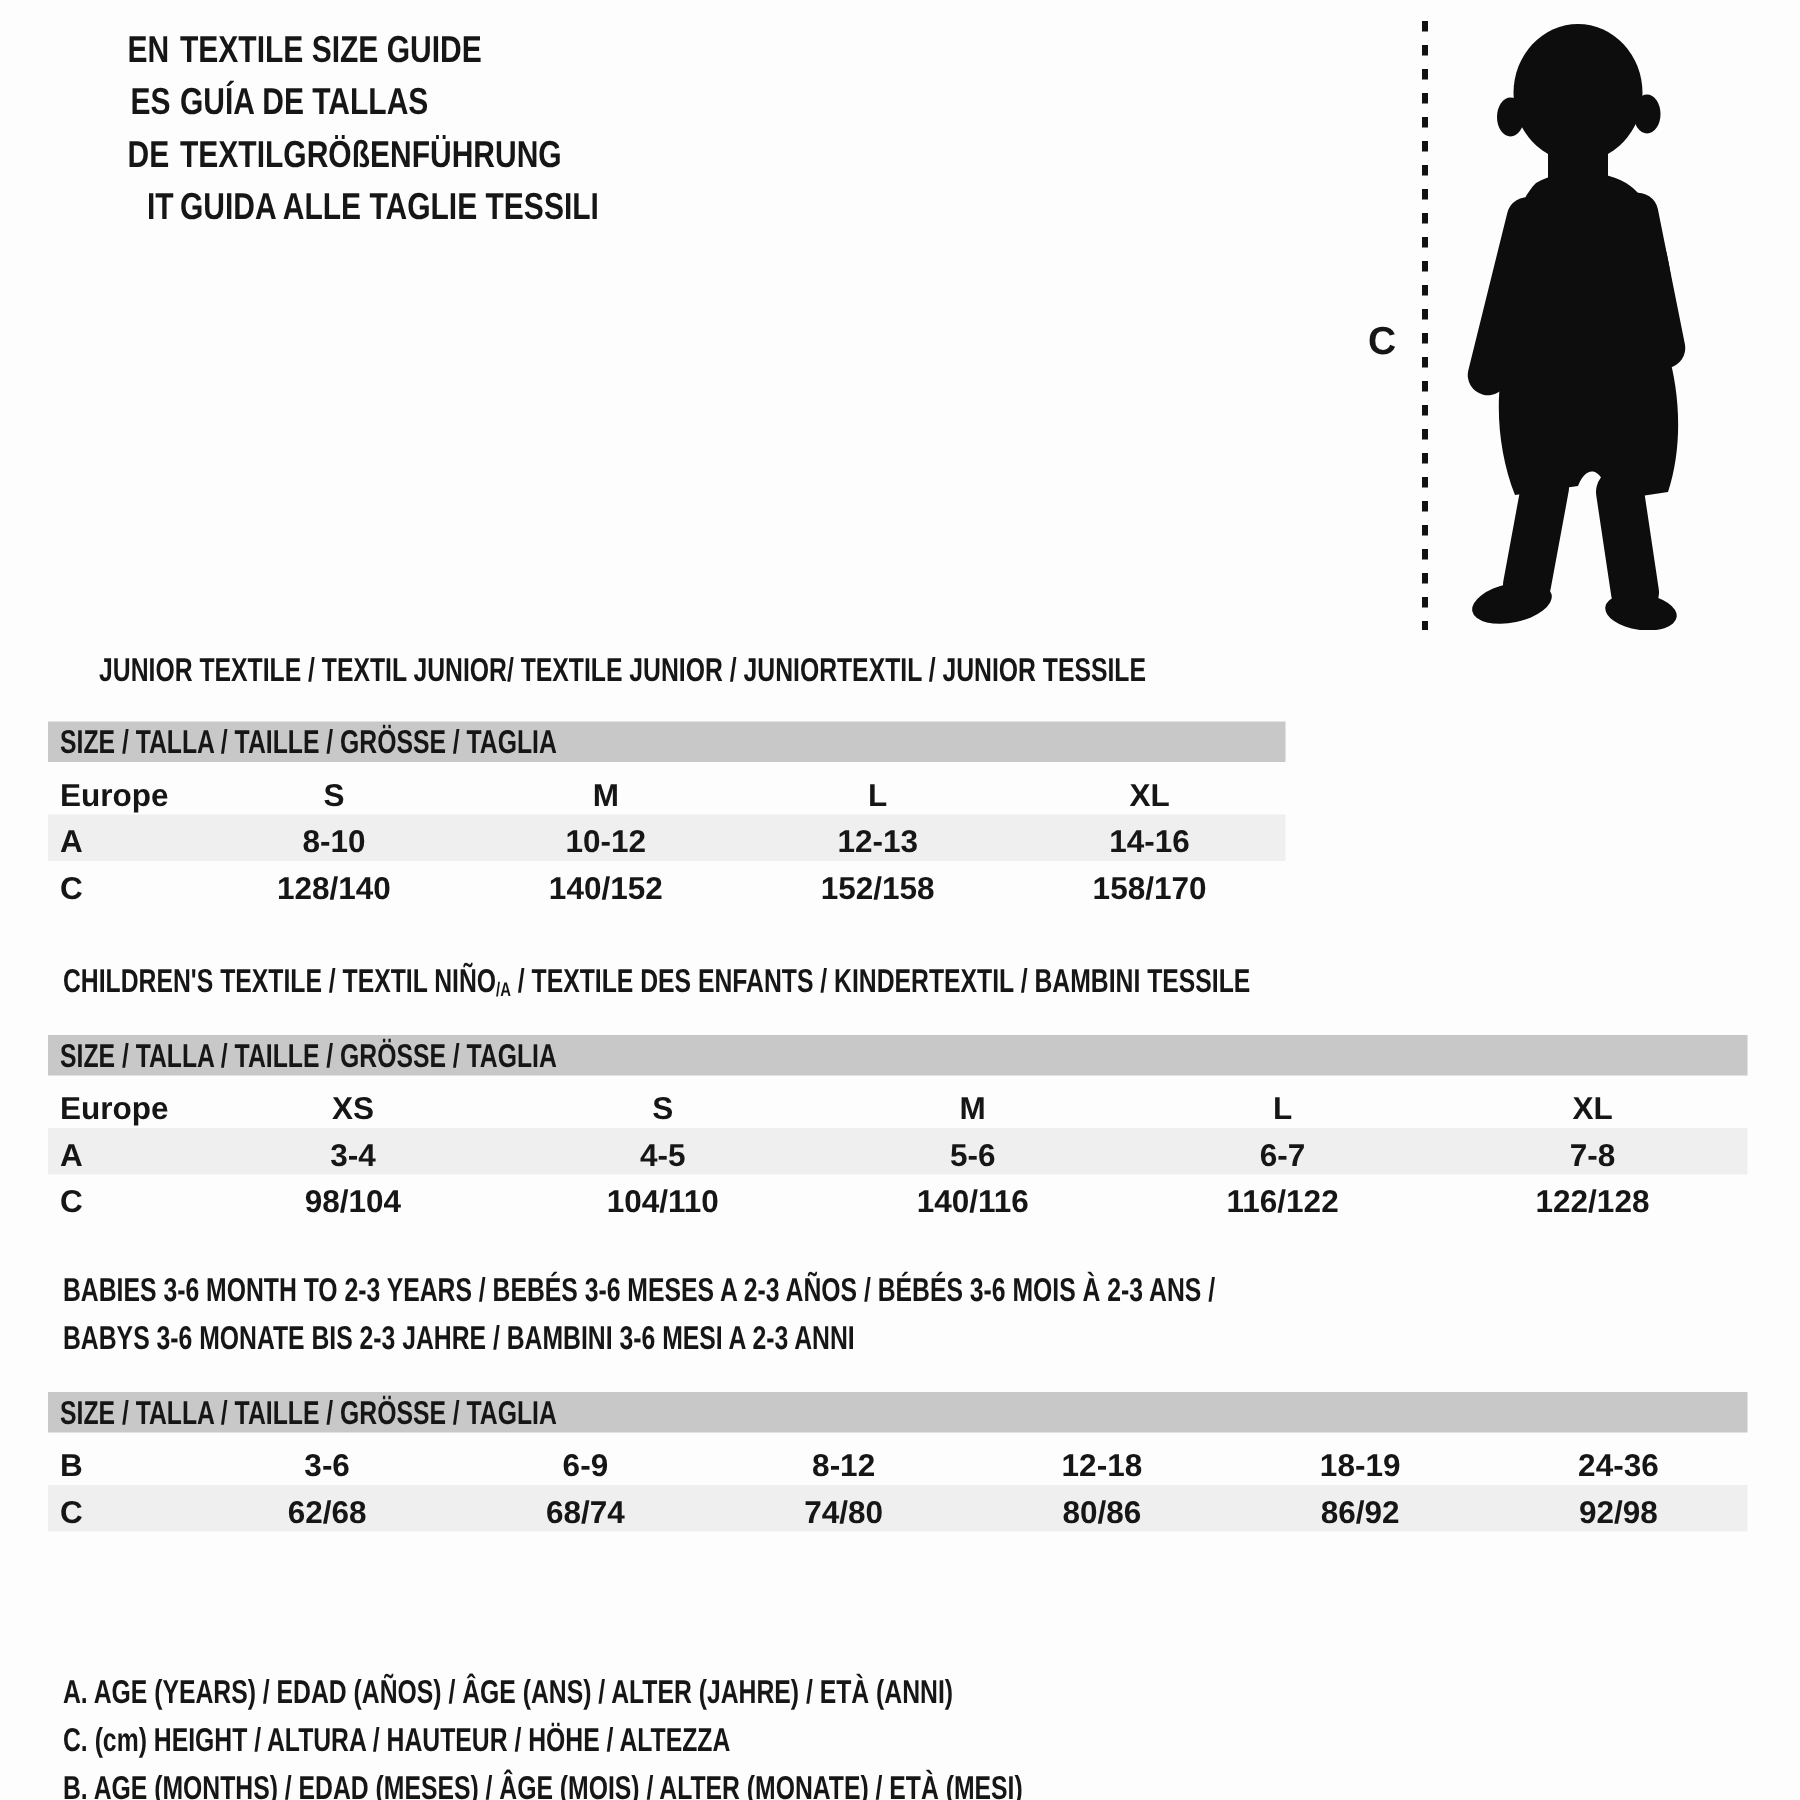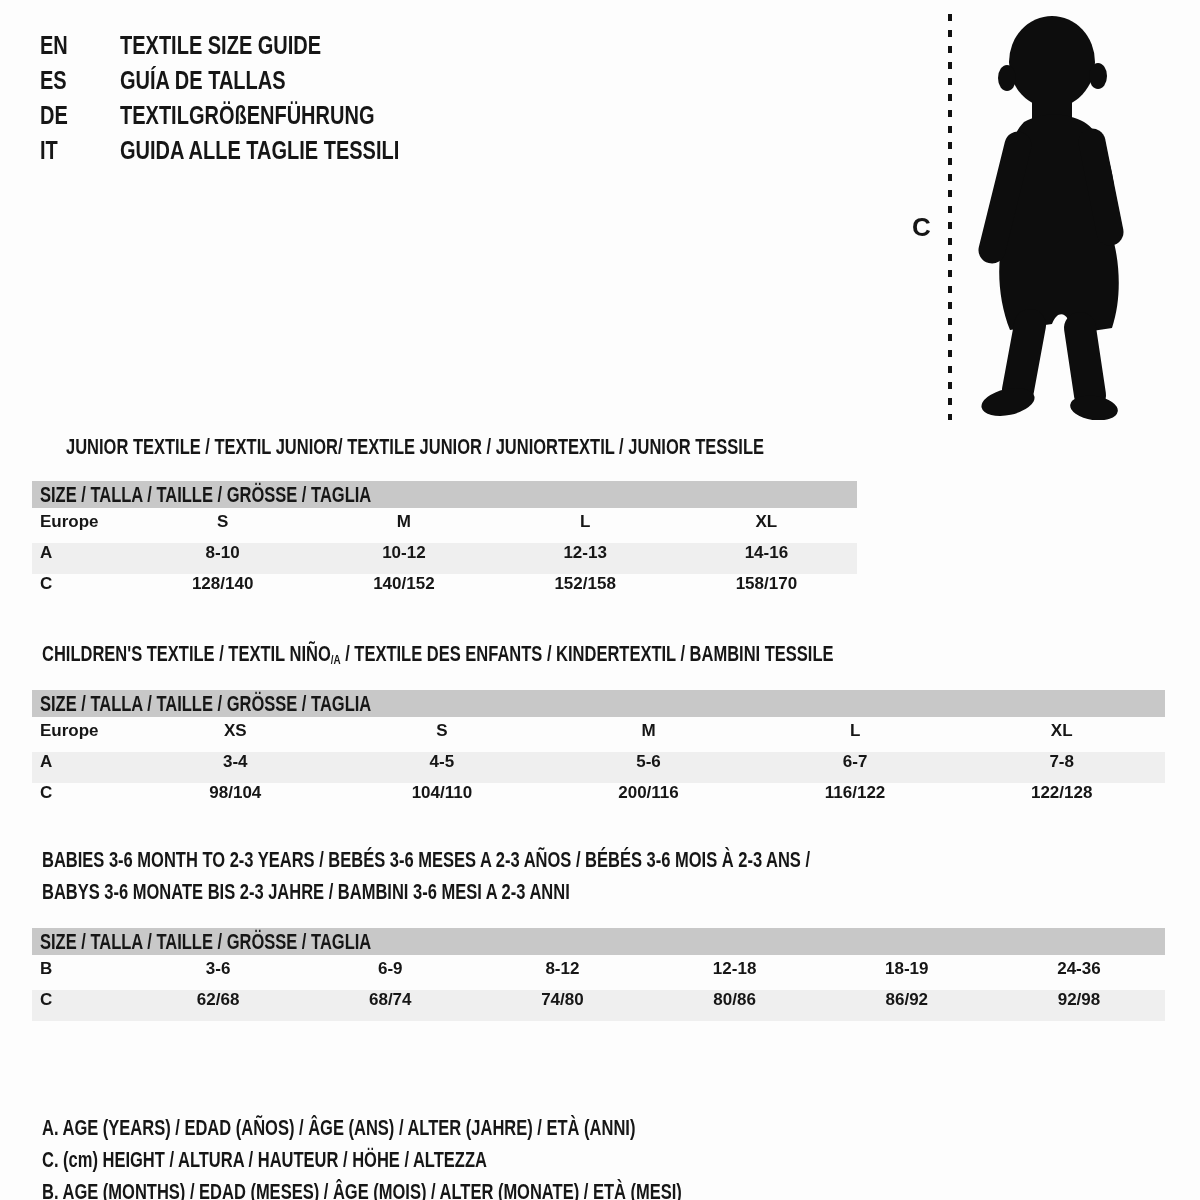--- a/index.html
+++ b/index.html
@@ -11,41 +11,41 @@
     overflow:hidden;
     font-family:"Liberation Sans", sans-serif;
     font-weight:700;
     color:#161616;
   }
   
   .cond80 { display:inline-block; transform:scaleX(0.80); transform-origin:0 50%; white-space:nowrap; }
   .cond75 { display:inline-block; transform:scaleX(0.75); transform-origin:0 50%; white-space:nowrap; }
 
   
-  .lang-header { position:absolute; left:40px; top:28px; }
+  .lang-header { position:absolute; left:40px; top:16px;text-align:right; }
   .lang-row { display:flex; height:35px; align-items:center; font-size:25px; }
   .lang-code { width:80px; }
 
   
   .dash-line { position:absolute; left:946px; top:14px; width:8px; height:406px; }
   .figure-label { position:absolute; left:912px; top:212px; font-size:26px; }
   .silhouette { position:absolute; left:962px; top:10px; width:180px; height:410px; }
 
   
   .section-heading { position:absolute; left:42px; font-size:22px; line-height:26px; }
   .sub { font-size:0.60em; vertical-align:-0.25em; }
 
   
   .size-table { position:absolute; }
   .size-bar {
     height:27px; background:#c8c8c8;
     display:flex; align-items:center; padding-left:8px;
     font-size:22px; margin-bottom:4px;
   }
-  .trow { display:flex; height:31px; align-items:flex-start; font-size:17px; }
+  .trow { display:flex; height:31px; align-items:flex-end; font-size:21px; }
   .trow.alt { background:#efefef; }
   .tlabel { width:100px; padding-left:8px; }
   .tcell { flex:1; text-align:center; }
 
   
   .legend { position:absolute; left:42px; top:1112px; }
   .legend-line { height:32px; display:flex; align-items:center; font-size:22px; }
 </style>
 </head>
 <body>
@@ -141,21 +141,21 @@
       <span class="tcell">3-4</span>
       <span class="tcell">4-5</span>
       <span class="tcell">5-6</span>
       <span class="tcell">6-7</span>
       <span class="tcell">7-8</span>
     </div>
     <div class="trow">
       <span class="tlabel">C</span>
       <span class="tcell">98/104</span>
       <span class="tcell">104/110</span>
-      <span class="tcell">200/116</span>
+      <span class="tcell">140/116</span>
       <span class="tcell">116/122</span>
       <span class="tcell">122/128</span>
     </div>
   </div>
 
   <div class="section-heading" style="top:847px;text-decoration:underline;">
     <div style="height:32px;"><span class="cond75">BABIES 3-6 MONTH TO 2-3 YEARS / BEBÉS 3-6 MESES A 2-3 AÑOS / BÉBÉS 3-6 MOIS À 2-3 ANS /</span></div>
     <div style="height:32px;"><span class="cond75">BABYS 3-6 MONATE BIS 2-3 JAHRE / BAMBINI 3-6 MESI A 2-3 ANNI</span></div>
   </div>
   <div class="size-table" style="left:32px; top:928px; width:1133px;">

